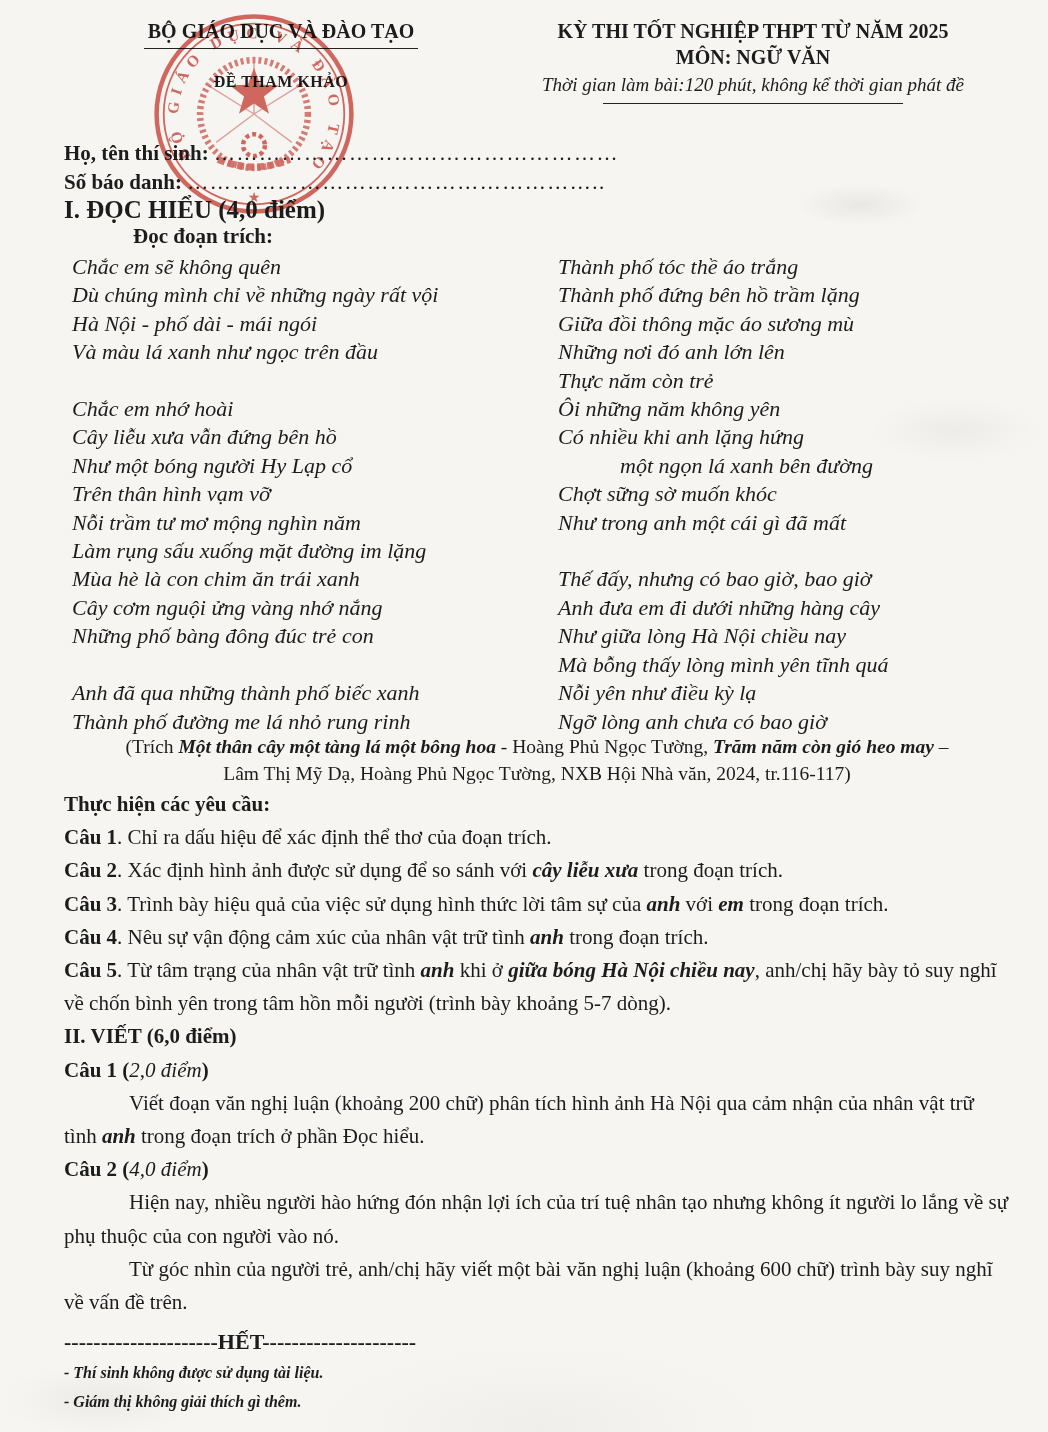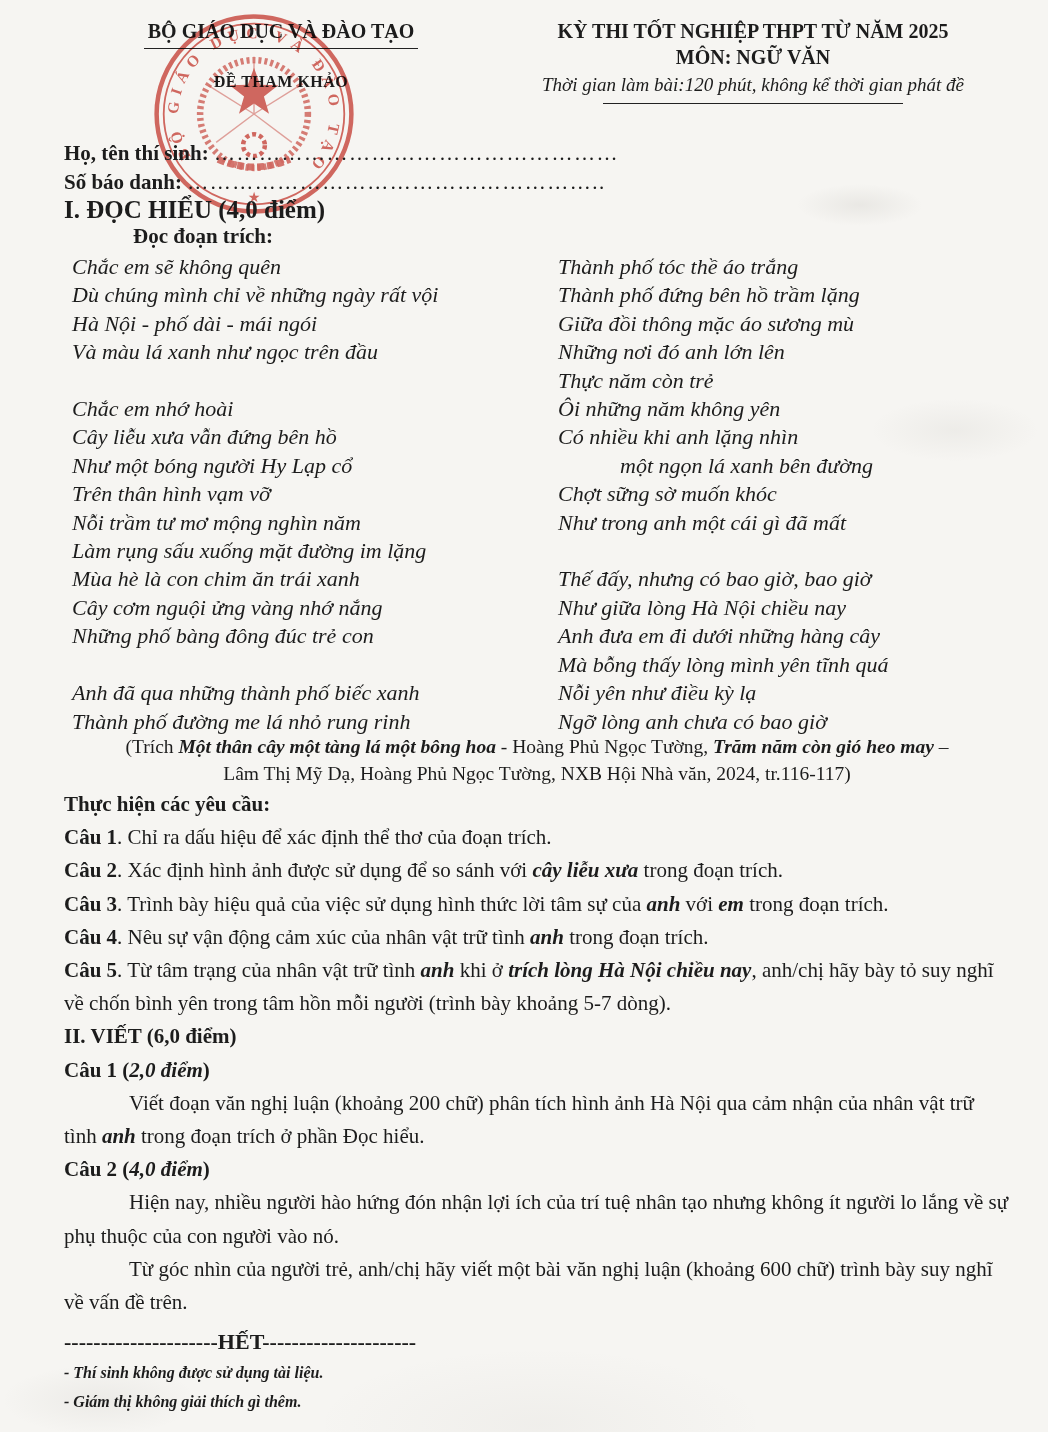--- a/index.html
+++ b/index.html
@@ -45,21 +45,21 @@
   .pind{padding-left:62px;}
   
   .cite{position:absolute;left:64px;top:733px;width:946px;text-align:center;font-size:19.5px;line-height:27px;}
   
   .flow{position:absolute;left:64px;top:788px;width:946px;font-size:21px;line-height:33.2px;}
   .flow p{margin:0;}
   .req{font-weight:bold;}
   .ind1{text-indent:65px;}
   .seg-b{font-weight:bold;font-style:normal;}
   .seg-i{font-style:italic;font-weight:bold;}
-  .seg-bi{font-weight:bold;font-style:italic;}
+  .seg-bi{font-weight:normal;font-style:italic;}
   .het{text-align:left;font-weight:bold;font-size:22px;margin-top:6px !important;}
   .note{font-style:italic;font-size:16px;line-height:29px;font-weight:bold;}
 </style>
 </head>
 <body>
 
 <div class="page">
 
   <div class="hdr-left">
     <div class="org">BỘ GIÁO DỤC VÀ ĐÀO TẠO</div>
@@ -130,47 +130,47 @@
         <div class="pline">Anh đã qua những thành phố biếc xanh</div>
         <div class="pline">Thành phố đường me lá nhỏ rung rinh</div>
       </div>
     <div class="pcol pcol-right" id="poem-right">
         <div class="pline">Thành phố tóc thề áo trắng</div>
         <div class="pline">Thành phố đứng bên hồ trầm lặng</div>
         <div class="pline">Giữa đồi thông mặc áo sương mù</div>
         <div class="pline">Những nơi đó anh lớn lên</div>
         <div class="pline">Thực năm còn trẻ</div>
         <div class="pline">Ôi những năm không yên</div>
-        <div class="pline">Có nhiều khi anh lặng nhìn</div>
+        <div class="pline">Có nhiều khi anh lặng hứng</div>
         <div class="pline pind">một ngọn lá xanh bên đường</div>
         <div class="pline">Chợt sững sờ muốn khóc</div>
         <div class="pline">Như trong anh một cái gì đã mất</div>
         <div class="pline">&nbsp;</div>
         <div class="pline">Thế đấy, nhưng có bao giờ, bao giờ</div>
+        <div class="pline">Anh đưa em đi dưới những hàng cây</div>
         <div class="pline">Như giữa lòng Hà Nội chiều nay</div>
-        <div class="pline">Anh đưa em đi dưới những hàng cây</div>
         <div class="pline">Mà bỗng thấy lòng mình yên tĩnh quá</div>
         <div class="pline">Nỗi yên như điều kỳ lạ</div>
         <div class="pline">Ngỡ lòng anh chưa có bao giờ</div>
       </div>
   </div>
 
   <div class="cite">
     <div><span class="">(Trích </span><span class="seg-i">Một thân cây một tàng lá một bông hoa</span><span class=""> - Hoàng Phủ Ngọc Tường, </span><span class="seg-i">Trăm năm còn gió heo may</span><span class=""> –</span></div>
     <div>Lâm Thị Mỹ Dạ, Hoàng Phủ Ngọc Tường, NXB Hội Nhà văn, 2024, tr.116-117)</div>
   </div>
 
   <div class="flow">
     <p class="req">Thực hiện các yêu cầu:</p>
     <div id="reading-questions">
         <p><span class="seg-b">Câu 1</span><span class="">. Chỉ ra dấu hiệu để xác định thể thơ của đoạn trích.</span></p>
         <p><span class="seg-b">Câu 2</span><span class="">. Xác định hình ảnh được sử dụng để so sánh với </span><span class="seg-i">cây liễu xưa</span><span class=""> trong đoạn trích.</span></p>
         <p><span class="seg-b">Câu 3</span><span class="">. Trình bày hiệu quả của việc sử dụng hình thức lời tâm sự của </span><span class="seg-i">anh</span><span class=""> với </span><span class="seg-i">em</span><span class=""> trong đoạn trích.</span></p>
         <p><span class="seg-b">Câu 4</span><span class="">. Nêu sự vận động cảm xúc của nhân vật trữ tình </span><span class="seg-i">anh</span><span class=""> trong đoạn trích.</span></p>
-        <p><span class="seg-b">Câu 5</span><span class="">. Từ tâm trạng của nhân vật trữ tình </span><span class="seg-i">anh</span><span class=""> khi ở </span><span class="seg-i">trích lòng Hà Nội chiều nay</span><span class="">, anh/chị hãy bày tỏ suy nghĩ về chốn bình yên trong tâm hồn mỗi người (trình bày khoảng 5-7 dòng).</span></p>
+        <p><span class="seg-b">Câu 5</span><span class="">. Từ tâm trạng của nhân vật trữ tình </span><span class="seg-i">anh</span><span class=""> khi ở </span><span class="seg-i">giữa bóng Hà Nội chiều nay</span><span class="">, anh/chị hãy bày tỏ suy nghĩ về chốn bình yên trong tâm hồn mỗi người (trình bày khoảng 5-7 dòng).</span></p>
       </div>
 
     <p class="req">II. VIẾT (6,0 điểm)</p>
     <p><span class="seg-b">Câu 1 (</span><span class="seg-bi">2,0 điểm</span><span class="seg-b">)</span></p>
     <p class="ind1"><span class="">Viết đoạn văn nghị luận (khoảng 200 chữ) phân tích hình ảnh Hà Nội qua cảm nhận của nhân vật trữ tình </span><span class="seg-i">anh</span><span class=""> trong đoạn trích ở phần Đọc hiểu.</span></p>
     <p><span class="seg-b">Câu 2 (</span><span class="seg-bi">4,0 điểm</span><span class="seg-b">)</span></p>
     <p class="ind1">Hiện nay, nhiều người hào hứng đón nhận lợi ích của trí tuệ nhân tạo nhưng không ít người lo lắng về sự phụ thuộc của con người vào nó.</p>
     <p class="ind1">Từ góc nhìn của người trẻ, anh/chị hãy viết một bài văn nghị luận (khoảng 600 chữ) trình bày suy nghĩ về vấn đề trên.</p>
 
     <p class="het">---------------------HẾT---------------------</p>

